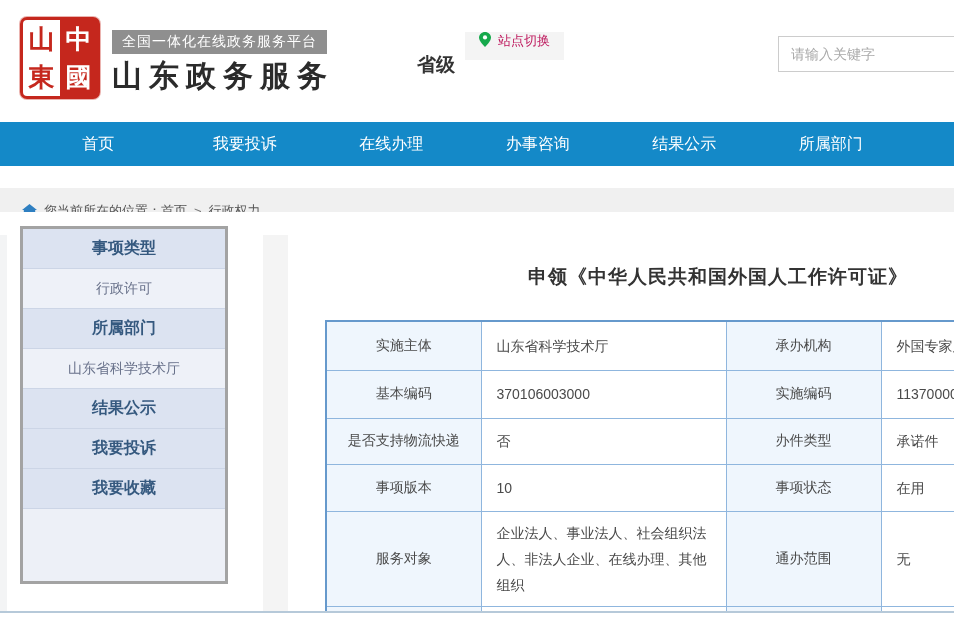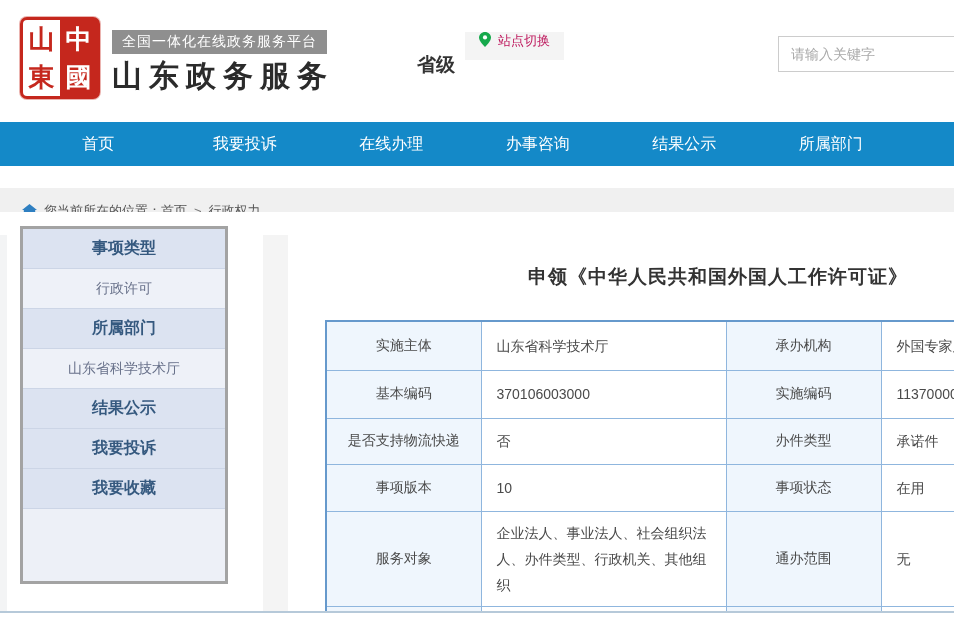--- a/index.html
+++ b/index.html
@@ -164,21 +164,21 @@
             <td class="val">承诺件</td>
           </tr>
           <tr class="r4">
             <td class="lbl">事项版本</td>
             <td class="val">10</td>
             <td class="lbl">事项状态</td>
             <td class="val">在用</td>
           </tr>
           <tr class="r5">
             <td class="lbl">服务对象</td>
-            <td class="val">企业法人、事业法人、社会组织法人、办件类型、行政机关、其他组织</td>
+            <td class="val">企业法人、事业法人、社会组织法人、非法人企业、在线办理、其他组织</td>
             <td class="lbl">通办范围</td>
             <td class="val">无</td>
           </tr>
           <tr class="r6">
             <td class="lbl">是否支持物流快递</td>
             <td class="val">否</td>
             <td class="lbl">办理形式</td>
             <td class="val">窗口办理</td>
           </tr>
         </tbody>

